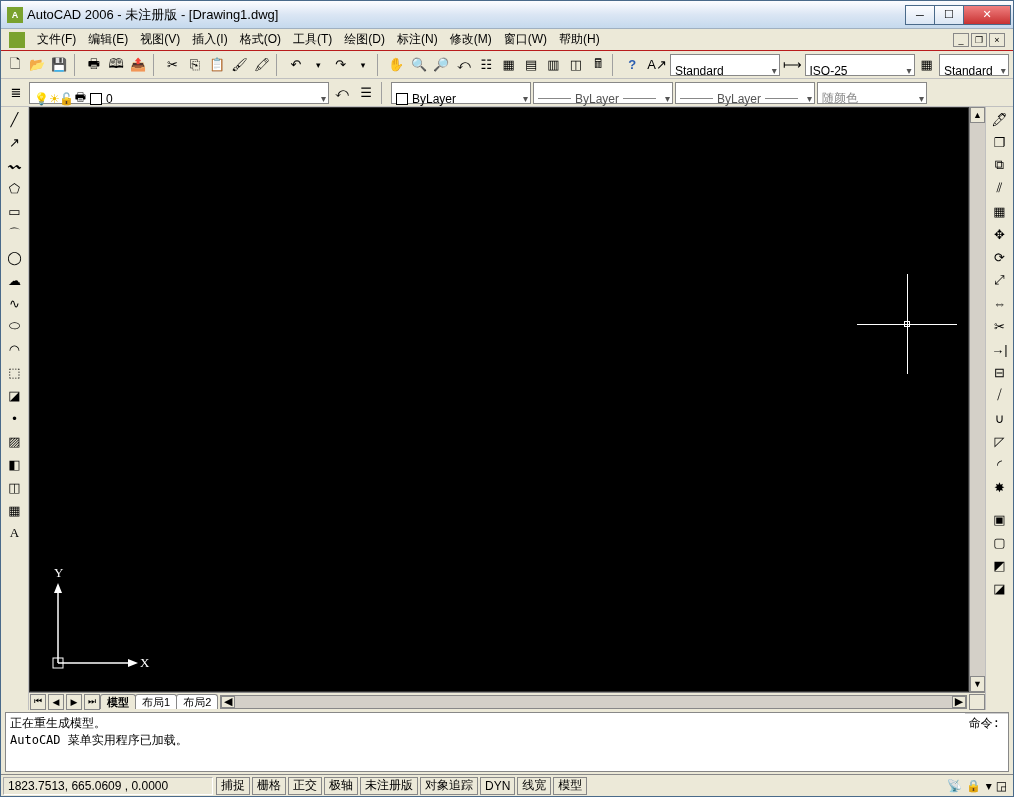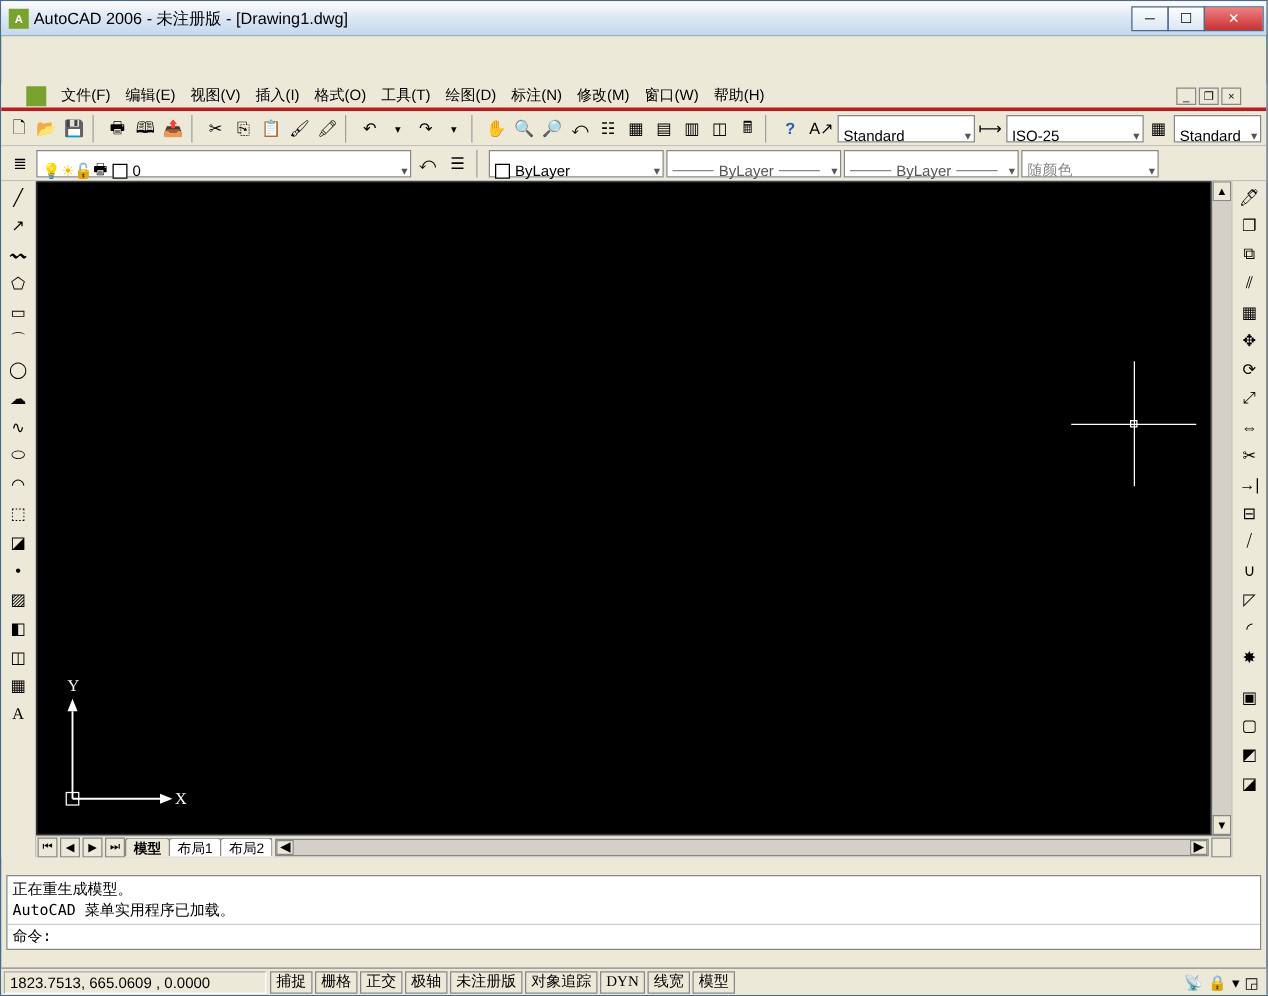--- a/index.html
+++ b/index.html
@@ -8,21 +8,21 @@
 
 
 .titlebar { height: 28px; background: linear-gradient(#fdfdff,#dbe6f4,#c5d9ed); display: flex; align-items: center; padding: 0 2px 0 6px; border-bottom: 1px solid #a0b0c0; }
 .titlebar .app-icon { width: 16px; height: 16px; background:#7aa22e; margin-right:4px; display:inline-flex; align-items:center; justify-content:center; color:#fff; font-size:9px; font-weight:bold;}
 .titlebar .title { flex:1; color:#000; font-size:13px; }
 .winbtns { display:flex; gap:0; }
 .winbtn { width:30px; height:20px; border:1px solid #4a6a8a; background:linear-gradient(#fdfdff,#dbe6f4); display:flex; align-items:center; justify-content:center; font-size:11px; margin-left:-1px;}
 .winbtn.close { background:linear-gradient(#f08080,#c83232); color:#fff; width:48px; }
 
 
-.menubar { height:22px; background:#ece9d8; display:flex; align-items:center; padding:0 20px; border-bottom:3px solid #b91c1c;margin-top:38px; }
+.menubar { height:22px; background:#ece9d8; display:flex; align-items:center; padding:0 8px; border-bottom:1px solid #b91c1c; }
 .menubar .micon { width:16px; height:16px; background:#7aa22e; margin-right:6px;}
 .menuitem { padding:2px 6px; font-size:12px; }
 .menubar-right { margin-left:auto; display:flex; }
 .menubar-right .mbtn { width:16px; height:14px; border:1px solid #888; margin-left:2px; font-size:9px; display:flex; align-items:center; justify-content:center; background:#ece9d8;}
 
 
 .toolbar { height:28px; background:#ece9d8; display:flex; align-items:center; padding:2px 4px; border-bottom:1px solid #c0c0c0; gap:2px; }
 .tbtn { width:22px; height:22px; border:1px solid transparent; display:inline-flex; align-items:center; justify-content:center; font-size:13px; }
 .tsep { width:6px; height:22px; border-left:1px solid #a0a0a0; margin:0 2px; }
 .tdrop { height:22px; border:1px solid #888; background:#fff; display:inline-flex; align-items:center; padding:12px 16px 0 4px; position:relative; font-size:12px; }
@@ -55,29 +55,29 @@
 .hscroll .tab { padding:0 6px; background:#fff; border:1px solid #888; border-bottom:none; border-radius:3px 3px 0 0; margin-left:-1px; height:15px; display:flex; align-items:center; }
 .hscroll .tab.active { background:#ece9d8; font-weight:bold; }
 .hscroll .track { flex:1; height:14px; background:#d4d0c8; border:1px solid #888; margin:0 2px; position:relative; }
 .hscroll .end { width:16px; height:16px; border:1px solid #888; background:#ece9d8; }
 
 .vscroll { width:16px; background:#d4d0c8; border-left:1px solid #888; display:flex; flex-direction:column; }
 .vscroll .arr { height:16px; border:1px solid #888; background:#ece9d8; display:flex; align-items:center; justify-content:center; font-size:9px;}
 .vscroll .vtrk { flex:1; background:#d4d0c8; }
 
 
-.cmdwin { height:60px; border:1px solid #888; margin:14px 4px; background:#fff; font-family:SimSun, monospace; font-size:12px; display:flex; flex-direction:column; }
+.cmdwin { height:60px; border:1px solid #888; margin:2px 4px; background:#fff; font-family:SimSun, monospace; font-size:12px; display:flex; flex-direction:row; }
 .cmdlog { flex:1; padding:2px 4px; overflow:hidden; white-space:pre-line; }
 .cmdline { border-top:1px solid #ccc; padding:1px 4px; display:flex; }
 .cmdline .prompt { margin-right:4px; }
 
 
 .statusbar { height:22px; background:#ece9d8; border-top:1px solid #888; display:flex; align-items:center; font-size:12px; }
 .statusbar .coords { width:210px; padding:0 4px; border:1px inset #fff; height:18px; display:flex; align-items:center; margin:0 2px; }
-.statusbar .sbtn { padding:0 4px; border:1px solid #888; height:18px; display:flex; align-items:center; margin:0 1px; background:#ece9d8;font-family:Liberation Serif, serif; }
+.statusbar .sbtn { padding:0 4px; border:1px solid #888; height:18px; display:flex; align-items:center; margin:0 1px; background:#ece9d8; }
 .statusbar .filler { flex:1; }
 .statusbar .tray { display:flex; gap:4px; padding:0 6px; align-items:center; }
 
 svg { display:block; }
 </style>
 </head>
 <body>
 
 <div class="window">
 

